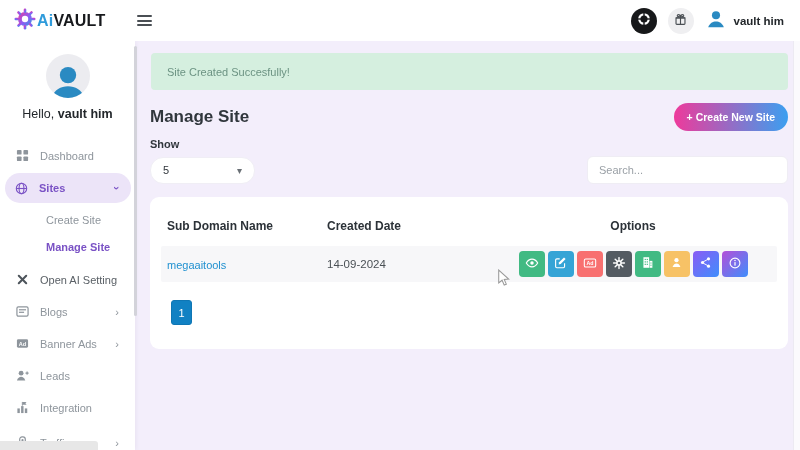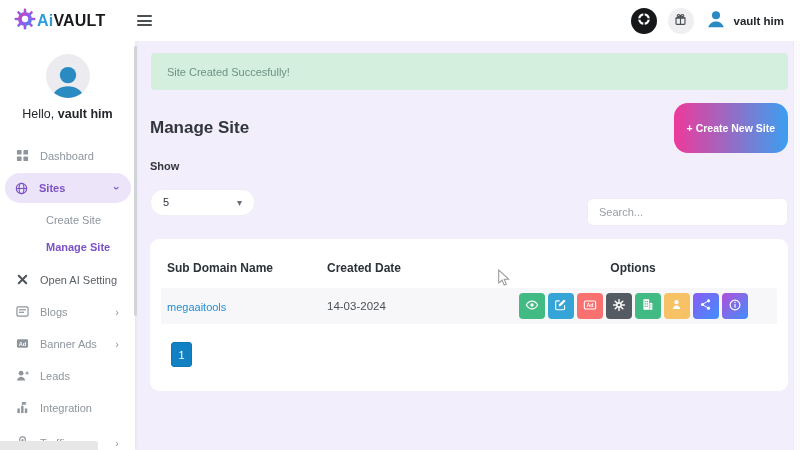--- a/index.html
+++ b/index.html
@@ -52,32 +52,32 @@
   .main{ position:absolute; top:41px; left:135px; right:7px; bottom:0; }
   .page-scrollbar{ position:absolute; top:41px; right:0; width:7px; bottom:0;
                    background:#fbfafd; border-left:1px solid #eceaf2; z-index:3; }
   .alert{ margin:12px 5px 0 16px; height:37px; background:#d5efdf; border-radius:4px;
           display:flex; align-items:center; padding-left:16px;
           font-size:11px; color:#6c9383; }
   .title-row{ display:flex; align-items:center; margin:13px 5px 0 15px; }
   .page-title{ font-size:17px; font-weight:bold; color:#30363c; }
   .create-btn{ margin-left:auto; border:none; cursor:pointer; color:#fff;
                background:linear-gradient(90deg,#ee3a9b,#3b9ff0);
-               border-radius:14px; padding:19px 13px; font-size:10.5px; font-weight:bold;
+               border-radius:14px; padding:8px 13px; font-size:10.5px; font-weight:bold;
                font-family:inherit; }
   .controls{ margin:7px 5px 0 15px; }
   .show-label{ font-size:11px; font-weight:bold; color:#30363c; margin-bottom:6px; }
   .controls-row{ display:flex; align-items:center; }
   .page-size{ width:105px; height:27px; background:#fff; border:1px solid #f0eef5; border-radius:13px;
               display:flex; align-items:center; justify-content:space-between;
               padding:0 12px; font-size:11px; color:#30363c; cursor:pointer; }
   .page-size .caret{ color:#6a7076; font-size:10px; }
   .search{ margin-left:auto; width:201px; height:28px; background:#fff; border:1px solid #efedf4;
            border-radius:6px; padding:0 11px; font-size:11px; color:#30363c;
-           font-family:inherit; outline:none;margin-top:20px; }
+           font-family:inherit; outline:none; }
   .search::placeholder{ color:#9aa0a6; }
 
   .card{ margin:13px 5px 0 15px; background:#fff; border-radius:9px;
          padding:11px 11px 11px; min-height:152px; }
   .t-head,.t-row{ display:grid; grid-template-columns:160px 168px 1fr; align-items:center; }
   .t-head{ padding:11px 6px 13px; font-size:12px; font-weight:bold; color:#2c3238; }
   .t-head .c3{ text-align:center; }
   .t-row{ background:#f7f7f9; border-radius:2px; height:36px; padding:0 6px; }
   .cell-link{ font-size:11px; font-weight:normal; color:#2191d0; text-decoration:none; }
   .cell-date{ font-size:11.5px; color:#4a5055; }
@@ -310,21 +310,21 @@
 
     <div class="card">
       <div class="t-head">
         <div class="c1">Sub Domain Name</div>
         <div class="c2">Created Date</div>
         <div class="c3">Options</div>
       </div>
 
       <div class="t-row">
         <div><a href="#" class="cell-link">megaaitools</a></div>
-        <div class="cell-date">14-03-2024</div>
+        <div class="cell-date">14-09-2024</div>
         <div class="actions">
           <button class="act green">
             <span>
               <svg width="14" height="14" viewBox="0 0 16 16">
                 <path d="M1.5 8S4 3.6 8 3.6 14.5 8 14.5 8 12 12.4 8 12.4 1.5 8 1.5 8z" fill="none" stroke="#fff" stroke-width="1.3"></path>
                 <circle cx="8" cy="8" r="2" fill="#fff"></circle>
               </svg>
             </span>
           </button>
           <button class="act blue">

